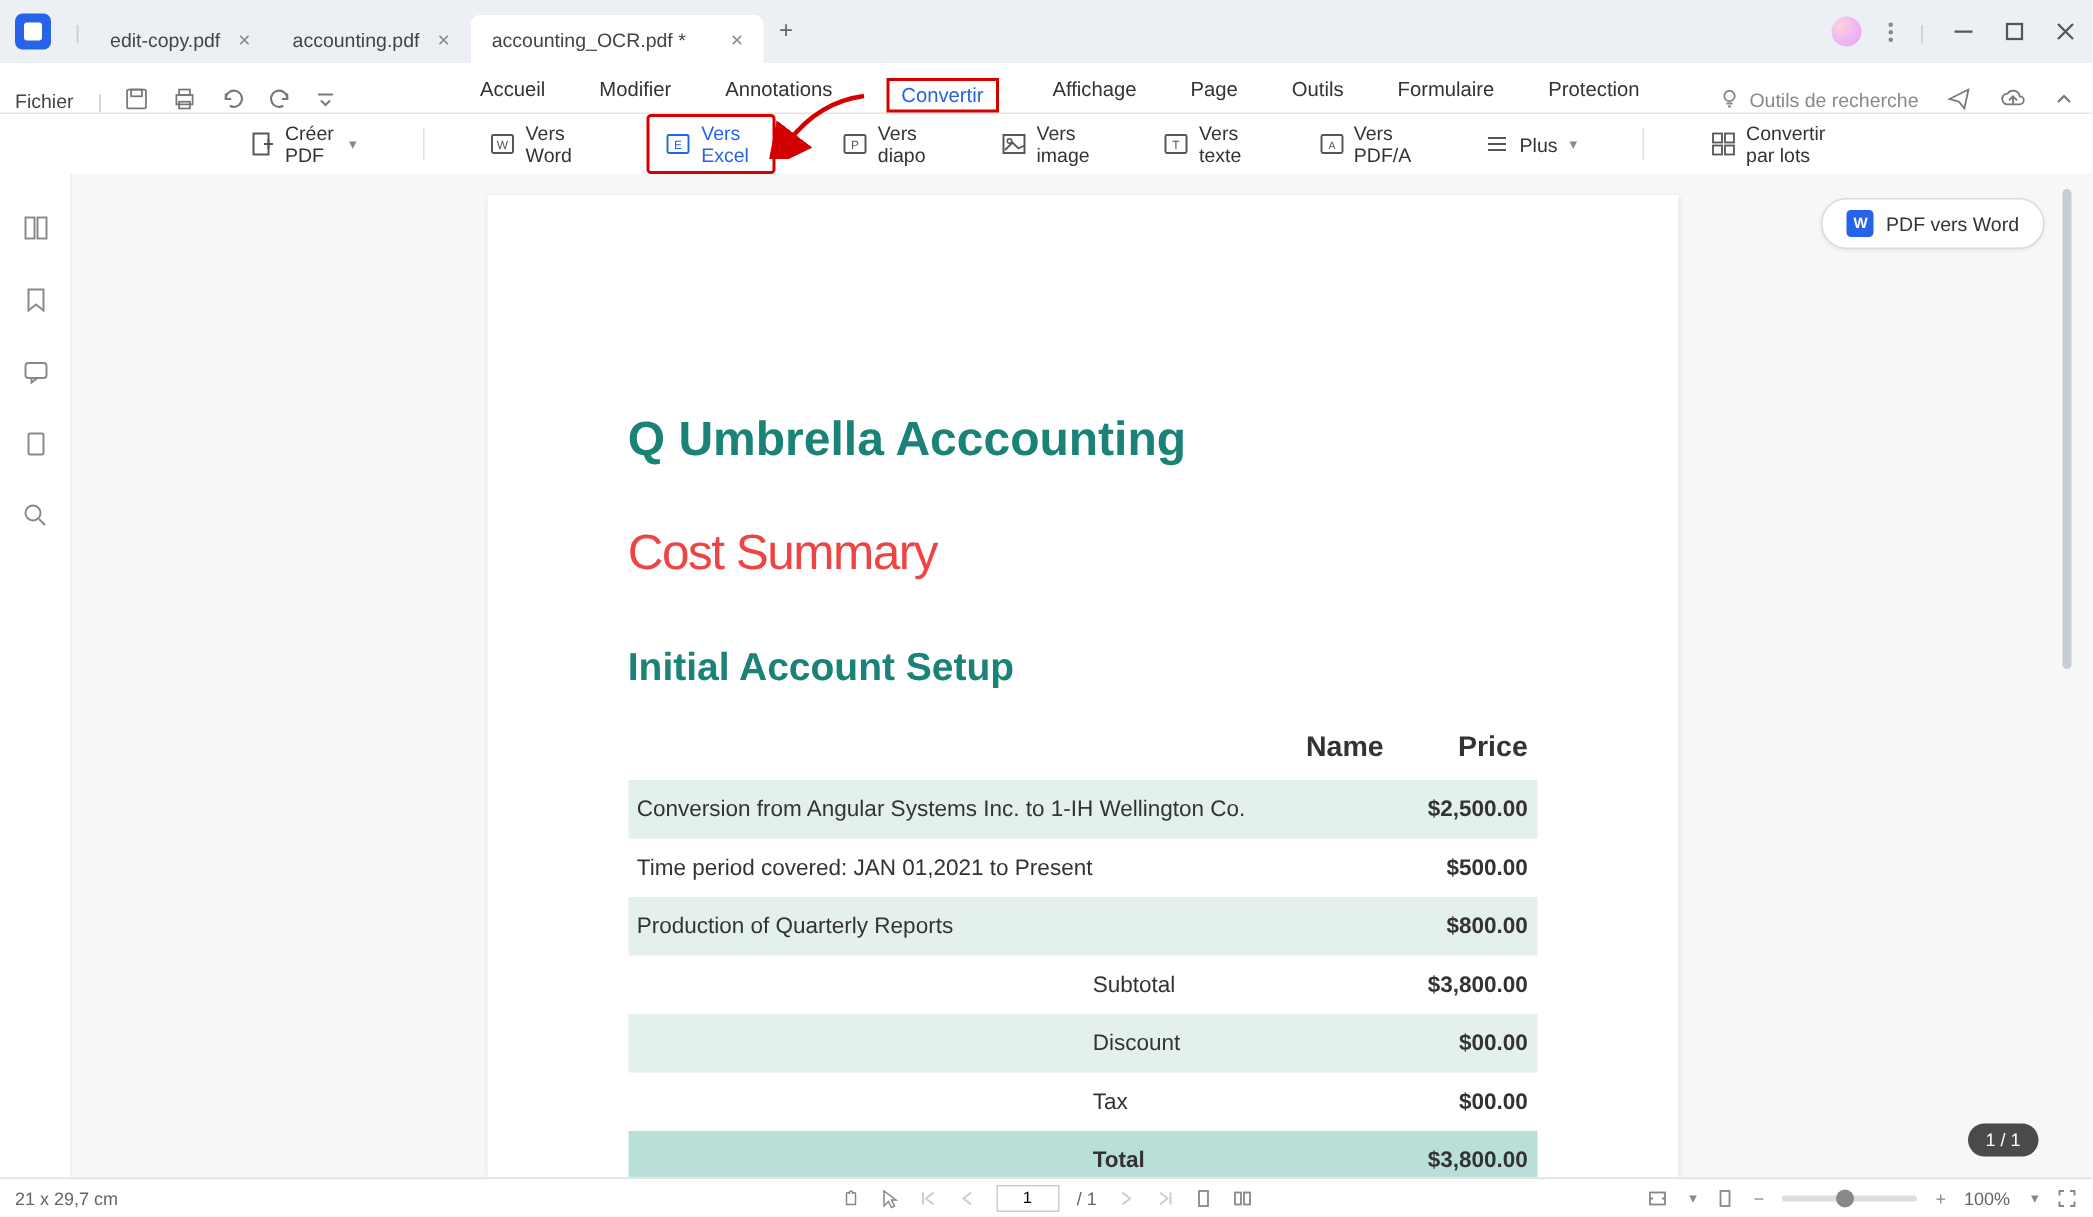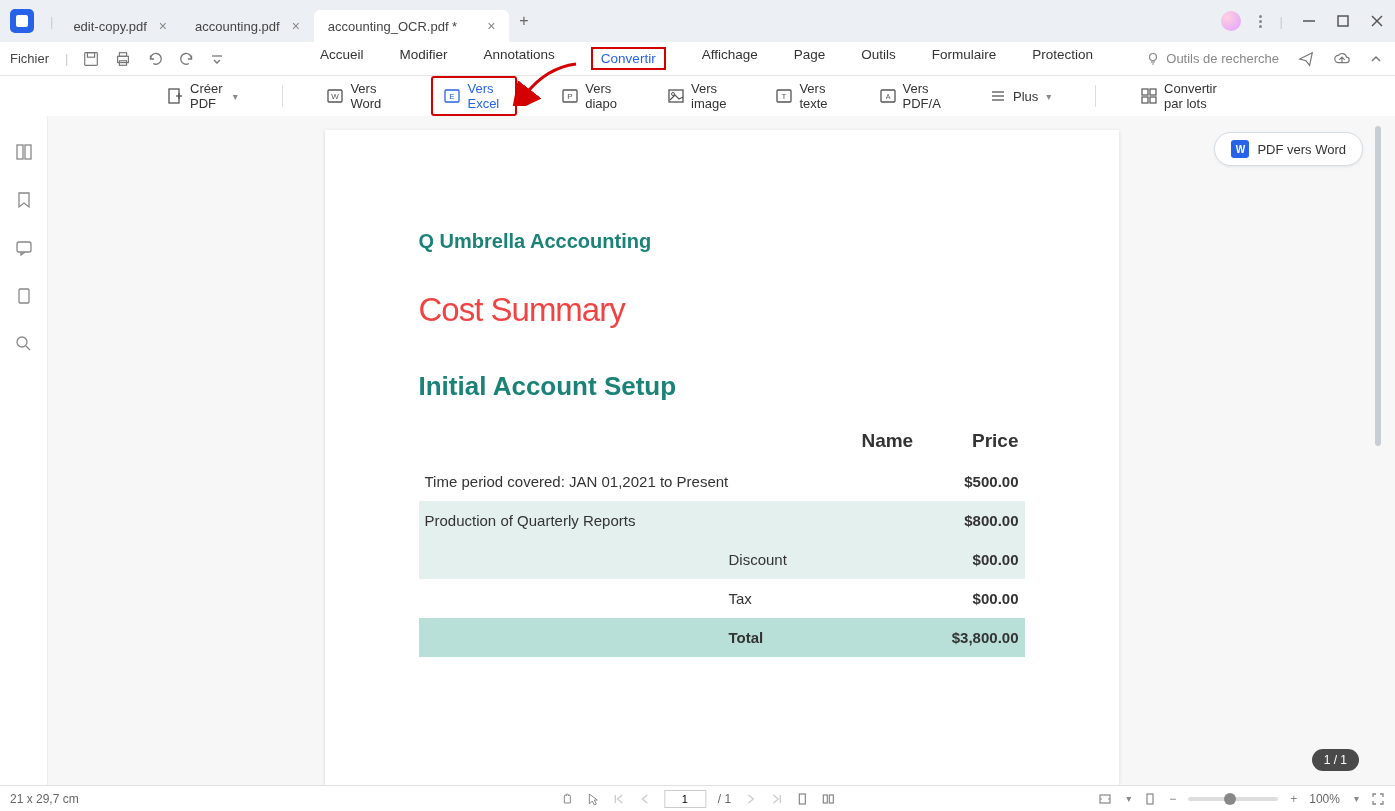--- a/index.html
+++ b/index.html
@@ -13,21 +13,21 @@
 .tab.active { background: #fff; gap: 18px; }
 .tab-close { margin-left: 12px; color: #888; cursor: pointer; font-size: 14px; }
 .new-tab { margin-left: 10px; color: #666; font-size: 16px; cursor: pointer; }
 .titlebar-right { position: absolute; right: 10px; display: flex; align-items: center; gap: 18px; }
 .avatar { width: 20px; height: 20px; border-radius: 50%; background: radial-gradient(circle at 30% 30%, #ffd0e0, #e0a0ff); }
 .dots-vert { display: flex; flex-direction: column; gap: 2px; }
 .dots-vert span { width: 3px; height: 3px; background: #888; border-radius: 50%; }
 .win-btn { width: 16px; height: 16px; display: flex; align-items: center; justify-content: center; color: #555; }
 
 
-.menubar { height: 34px; background: #fff; display: flex; align-items: center; padding: 0 10px; border-bottom: 1px solid #e5e5e5; position: relative; }
+.menubar { height: 34px; background: #fff; display: flex; align-items: flex-end; padding: 0 10px; border-bottom: 1px solid #e5e5e5; position: relative; }
 .file-btn { font-size: 13px; color: #444; margin-right: 16px; }
 .qat { display: flex; gap: 14px; align-items: center; }
 .qat-icon { width: 18px; height: 18px; color: #777; }
 .menu-items { position: absolute; left: 320px; display: flex; gap: 36px; }
 .menu-item { font-size: 13.5px; color: #333; font-weight: 500; cursor: pointer; }
 .menu-item.active { color: #2763e9; }
 .highlight-box { border: 2px solid #d40000; padding: 2px 8px; }
 .menu-right { position: absolute; right: 12px; display: flex; gap: 18px; align-items: center; color: #888; font-size: 13px; }
 .search-tools { display: flex; align-items: center; gap: 6px; }
 .lightbulb-icon { width: 14px; height: 14px; }
@@ -45,21 +45,21 @@
 .arrow-svg { position: absolute; top: 56px; left: 456px; width: 130px; height: 50px; pointer-events: none; z-index: 5; }
 
 
 .main { display: flex; height: calc(811px - 42px - 34px - 40px - 26px); position: relative; }
 .left-tools { width: 48px; background: #fff; display: flex; flex-direction: column; align-items: center; padding-top: 26px; gap: 28px; border-right: 1px solid #eee; }
 .lt-icon { width: 20px; height: 20px; color: #888; }
 .expand-caret { position: absolute; left: 48px; top: 50%; color: #aaa; font-size: 10px; }
 
 .content { flex: 1; background: #f7f7f7; display: flex; justify-content: center; padding-top: 14px; position: relative; overflow: hidden; }
 .page { width: 794px; background: #fff; box-shadow: 0 1px 4px rgba(0,0,0,.12); padding: 100px 94px 40px; }
-.doc-h1 { color: #1a8276; font-size: 20px; font-weight: bold; margin-bottom: 38px; }
+.doc-h1 { color: #1a8276; font-size: 32px; font-weight: bold; margin-bottom: 38px; margin-top: 44px; }
 .doc-h0 { color: #ef4444; font-size: 33px; font-weight: 500; margin-bottom: 42px; letter-spacing: -1px; }
 .doc-h2 { color: #1a8276; font-size: 26px; font-weight: bold; margin-bottom: 18px; }
 .cost-table { width: 100%; border-collapse: collapse; }
 .cost-table th { text-align: right; font-size: 19px; padding: 10px 6px; }
 .cost-table th:last-child { text-align: right; }
 .cost-table td { padding: 11px 6px; font-size: 15px; }
 .cost-table td:last-child { text-align: right; font-weight: bold; }
 .row-shade { background: #e4f0ed; }
 .row-total { background: #b9e0d8; font-weight: bold; }
 .summary-row td:first-child { padding-left: 310px; }
@@ -307,27 +307,35 @@
     <div class="page">
       <div class="doc-h1">Q Umbrella Acccounting</div>
       <div class="doc-h0">Cost Summary</div>
       <div class="doc-h2">Initial Account Setup</div>
       <table class="cost-table">
         <tbody>
             <tr>
           <th>Name</th>
           <th>Price</th>
         </tr>
+        <tr class="row-shade">
+          <td>Conversion from Angular Systems Inc. to 1-IH Wellington Co.</td>
+          <td>$2,500.00</td>
+        </tr>
         <tr>
           <td>Time period covered: JAN 01,2021 to Present</td>
           <td>$500.00</td>
         </tr>
         <tr class="row-shade">
           <td>Production of Quarterly Reports</td>
           <td>$800.00</td>
+        </tr>
+        <tr class="summary-row">
+          <td>Subtotal</td>
+          <td>$3,800.00</td>
         </tr>
         <tr class="summary-row row-shade">
           <td>Discount</td>
           <td>$00.00</td>
         </tr>
         <tr class="summary-row">
           <td>Tax</td>
           <td>$00.00</td>
         </tr>
         <tr class="summary-row row-total">

